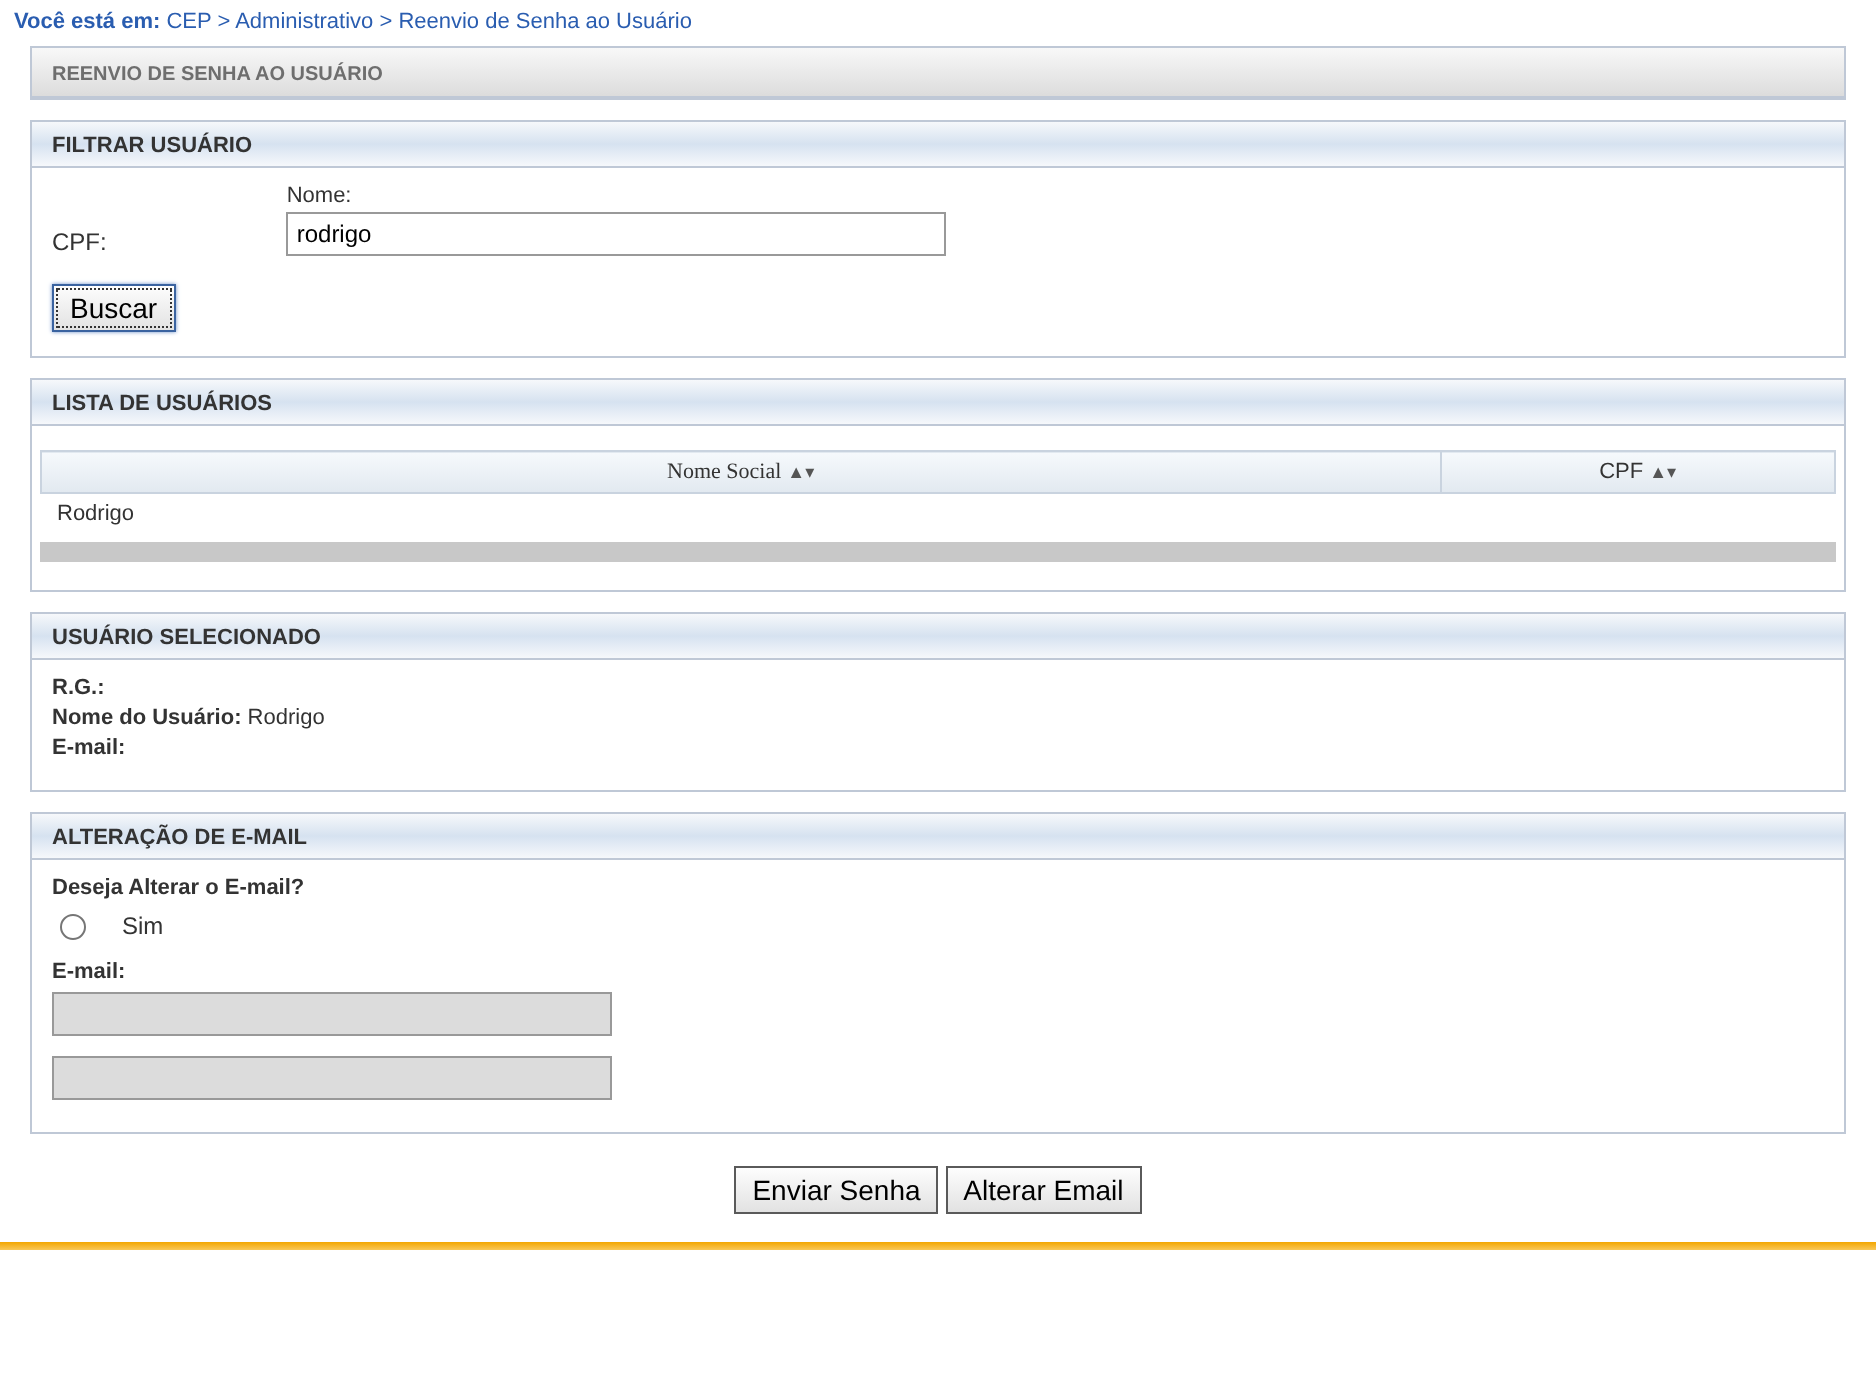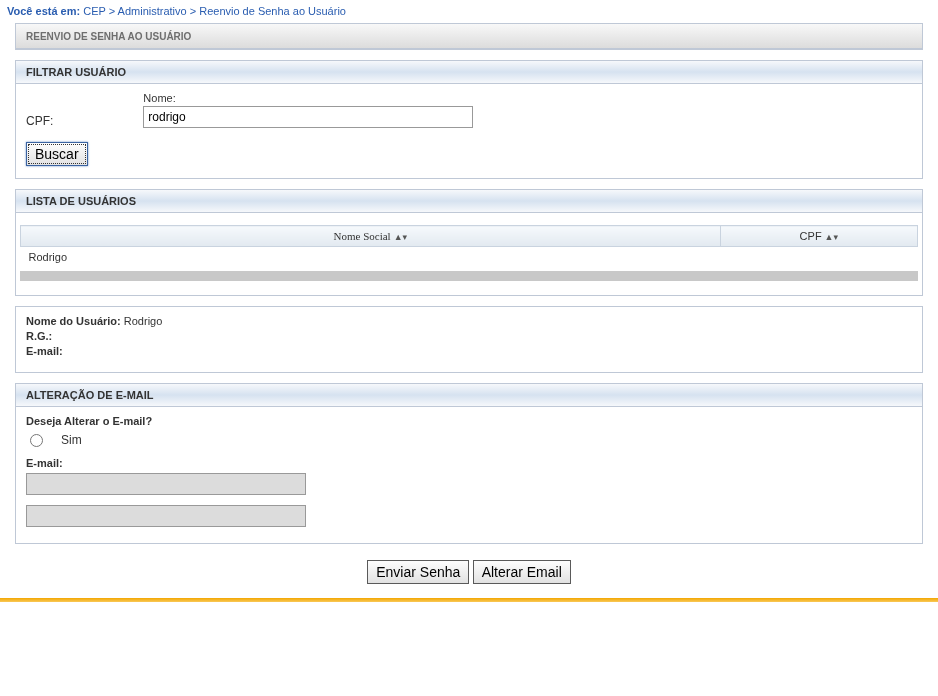--- a/index.html
+++ b/index.html
@@ -196,24 +196,27 @@
             <td></td>
           </tr>
         </tbody>
       </table>
       <div class="footer-bar"></div>
     </div>
   </div>
 </div>
 
 <div class="section-panel">
+  <div class="section-header">
+    <span>USUÁRIO SELECIONADO</span>
+  </div>
   <div class="section-body">
     <div class="info-list">
+      <div><b>R.G.:</b> <span></span></div>
       <div><b>Nome do Usuário:</b> <span>Rodrigo</span></div>
-      <div><b>R.G.:</b> <span></span></div>
       <div><b>E-mail:</b> <span></span></div>
     </div>
   </div>
 </div>
 
 <div class="section-panel">
   <div class="section-header">
     <span>ALTERAÇÃO DE E-MAIL</span>
   </div>
   <div class="section-body">

